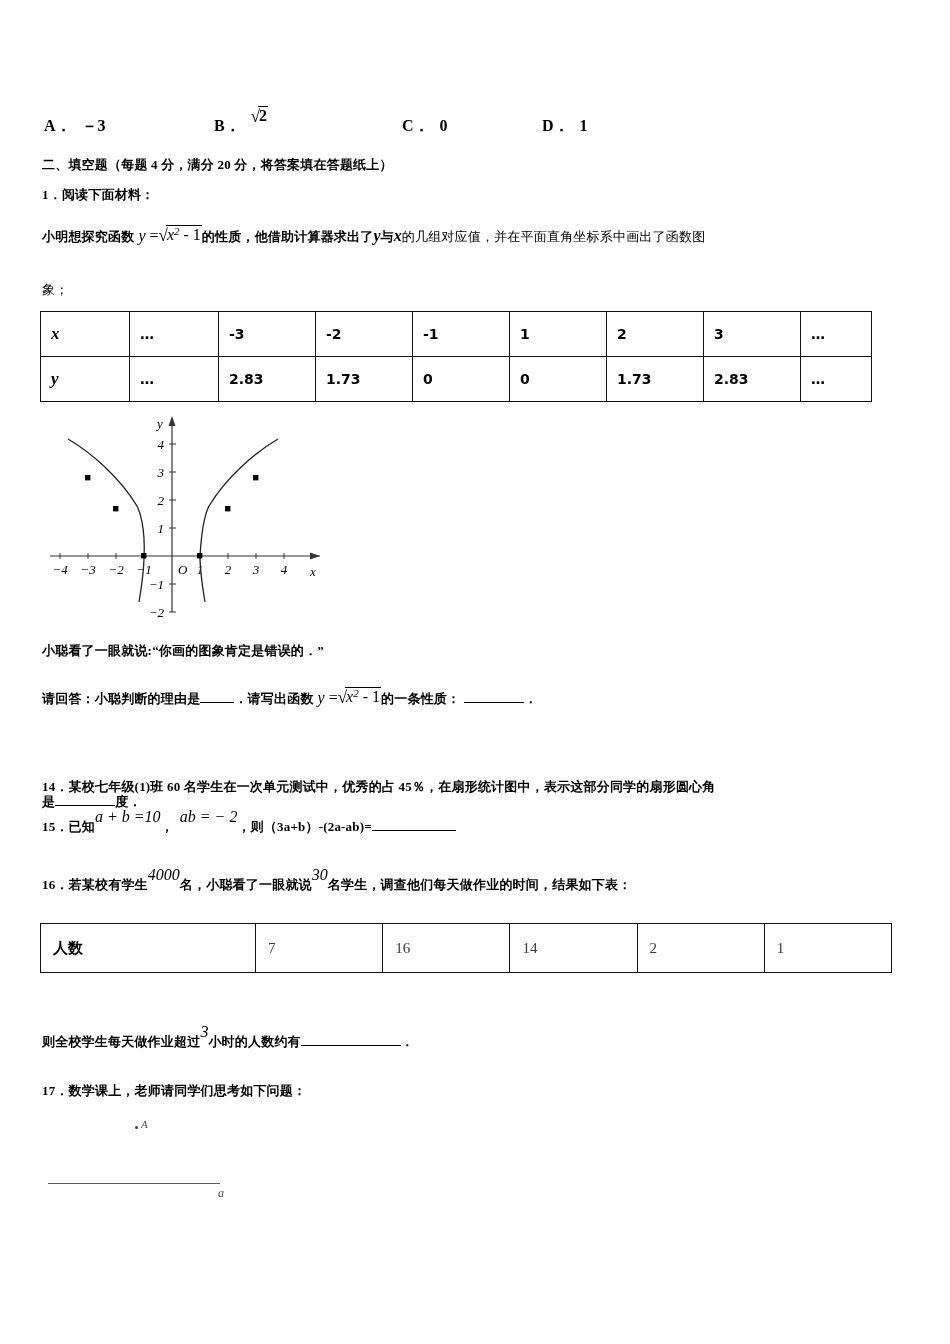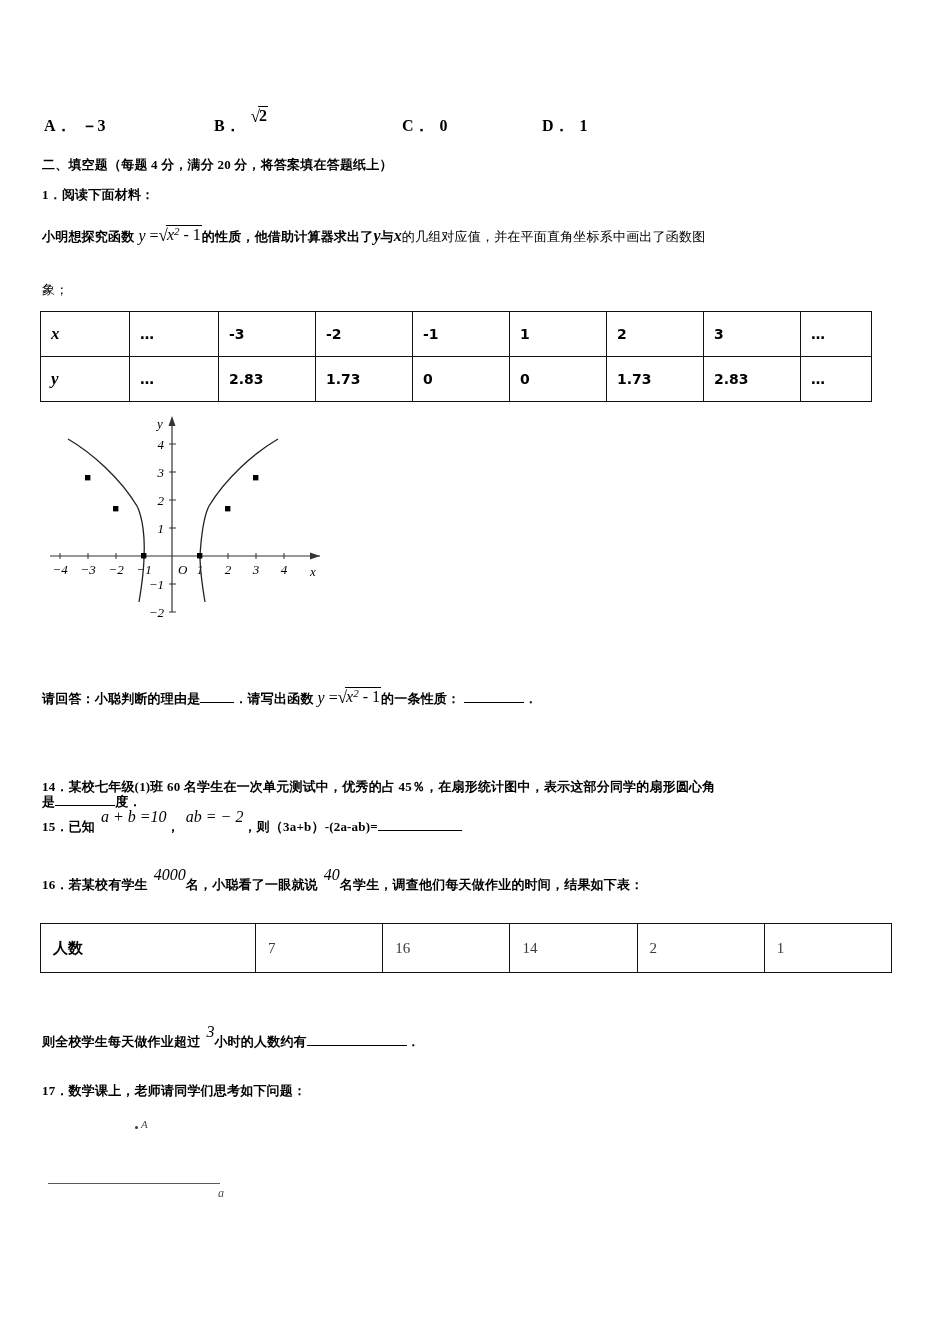--- a/index.html
+++ b/index.html
@@ -117,21 +117,20 @@
   .q15  { position: absolute; left: 42px; top: 816px; }
   .q16  { position: absolute; left: 42px; top: 875px; }
 
   .sup-num {
     font-family: "Liberation Serif", serif;
     font-style: italic;
     font-size: 16px;
     font-weight: normal;
     position: relative;
     top: -9px;
-    margin-left: 6px;
   }
   .blank-s { display: inline-block; border-bottom: 1.6px solid #000; width: 34px; height: 14px; }
   .blank-m { display: inline-block; border-bottom: 1.6px solid #000; width: 60px; height: 14px; }
   .blank-l { display: inline-block; border-bottom: 1.6px solid #000; width: 84px; height: 14px; }
   .blank-xl{ display: inline-block; border-bottom: 1.6px solid #000; width: 100px; height: 14px; }
 
   
   .tbl2 {
     position: absolute;
     left: 40px; top: 923px;
@@ -328,37 +327,38 @@
         <rect x="43" y="69" width="5.4" height="5.4"></rect>
         <rect x="71" y="100" width="5.4" height="5.4"></rect>
         <rect x="99" y="147" width="5.4" height="5.4"></rect>
         <rect x="155" y="147" width="5.4" height="5.4"></rect>
         <rect x="183" y="100" width="5.4" height="5.4"></rect>
         <rect x="211" y="69" width="5.4" height="5.4"></rect>
       </g>
     </svg>
   </div>
 
+  <div class="abs q13d cn">小聪看了一眼就说:“你画的图象肯定是错误的．”</div>
 
   <div class="q13e">
     <span class="cn">请回答：小聪判断的理由是</span><span class="blank-s"></span><span class="cn">．请写出函数</span><span class="inline-formula">
       <span style="font-style:italic;">y</span> <span style="font-style:normal;">=</span><span class="rad"><span class="sign">√</span><span class="bar"><span style="font-style:italic;">x</span><span style="font-size:11px;position:relative;top:-5px;font-style:italic;">2</span> <span style="font-style:normal;">- 1</span></span></span></span><span class="cn">的一条性质：</span> <span class="blank-m"></span><span class="cn">．</span>
   </div>
 
   <div class="abs q14 cn">14．某校七年级(1)班 60 名学生在一次单元测试中，优秀的占 45％，在扇形统计图中，表示这部分同学的扇形圆心角</div>
   <div class="q14b">
     <span class="cn">是</span><span class="blank-m"></span><span class="cn">度．</span>
   </div>
 
   <div class="q15">
     <span class="cn">15．已知</span><span class="sup-num">a + b =10</span><span class="cn">，</span><span class="sup-num" style="margin-left:6px;">ab = − 2</span><span class="cn">，则（3a+b）-(2a-ab)=</span><span class="blank-l"></span>
   </div>
 
   <div class="q16">
-    <span class="cn">16．若某校有学生</span><span class="sup-num">4000</span><span class="cn">名，小聪看了一眼就说</span><span class="sup-num">40</span><span class="cn">名学生，调查他们每天做作业的时间，结果如下表：</span>
+    <span class="cn">16．若某校有学生</span><span class="sup-num">4000</span><span class="cn">名，小聪看了一眼就说</span><span class="sup-num">30</span><span class="cn">名学生，调查他们每天做作业的时间，结果如下表：</span>
   </div>
 
   <table class="tbl2">
     <tbody>
     <tr>
       <td class="rowlab">人数</td>
       <td class="val">7</td>
       <td class="val">16</td>
       <td class="val">14</td>
       <td class="val">2</td>

